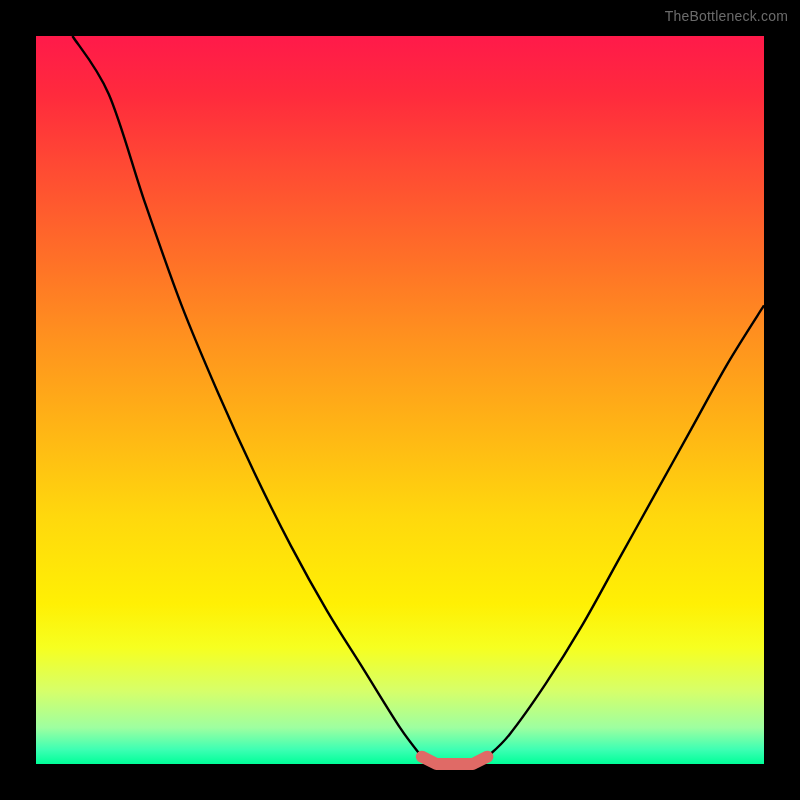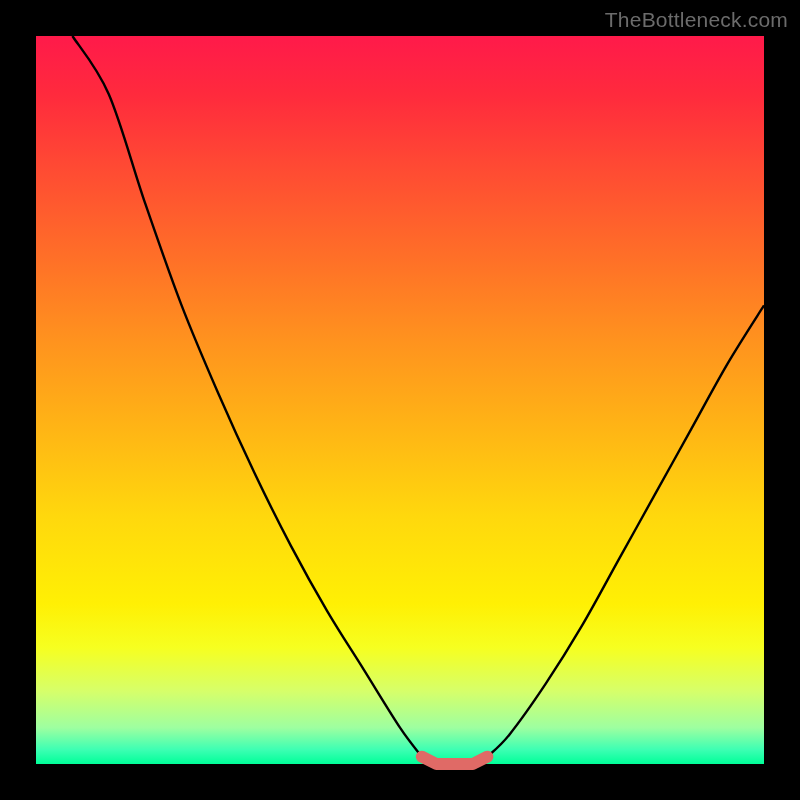--- a/index.html
+++ b/index.html
@@ -46,21 +46,21 @@
     top: 0;
     width: 728px;
     height: 728px;
     overflow: visible;
   }
   .watermark {
     position: absolute;
     top: 8px;
     right: 12px;
     color: #6b6b6b;
-    font-size: 21px;
+    font-size: 14px;
     font-weight: 500;
     letter-spacing: 0.2px;
     user-select: none;
   }
 </style>
 </head>
 <body>
 
 <div class="frame">
 

